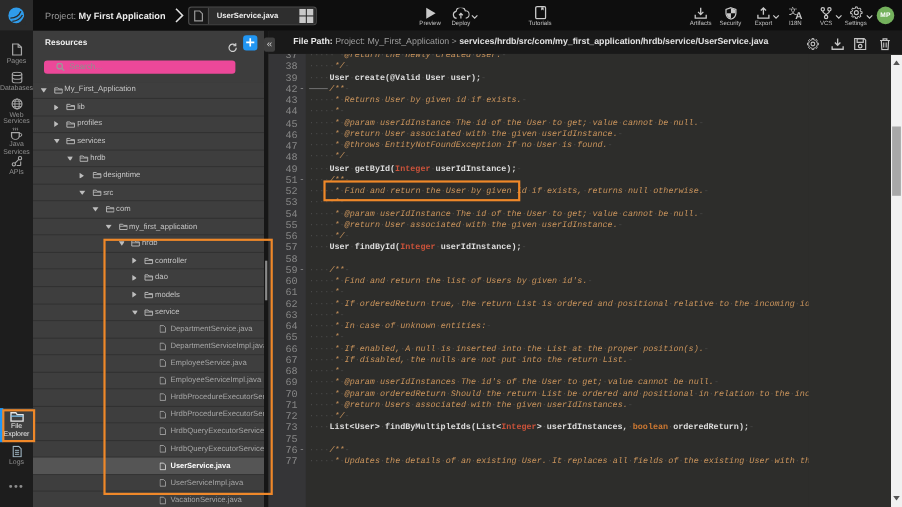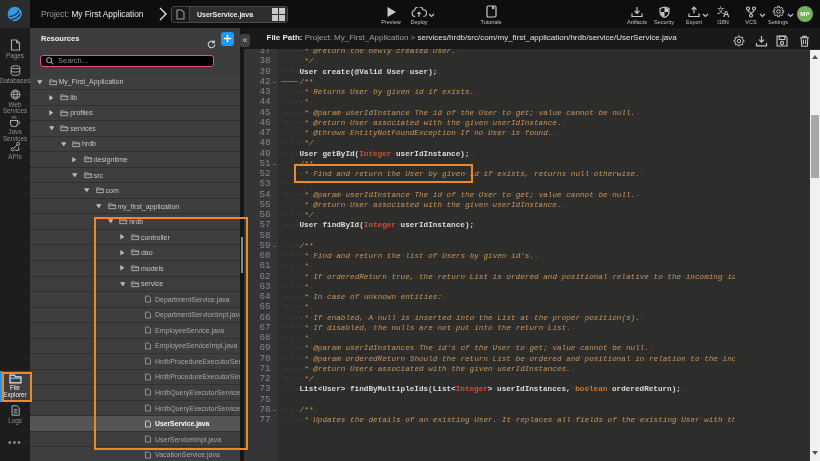--- a/index.html
+++ b/index.html
@@ -1,18 +1,18 @@
 <!DOCTYPE html>
 <html><head><meta charset="utf-8"><style>
 *{margin:0;padding:0;box-sizing:border-box}
 html,body{width:820px;height:461px;overflow:hidden;background:#2d2d2b;font-family:"Liberation Sans",sans-serif}
 #topbar{position:absolute;left:0;top:0;width:820px;height:28px;background:#0e0e0e}
 #logobox{position:absolute;left:0;top:0;width:30px;height:28px;background:#2b2b2b;display:flex;align-items:center;justify-content:center}
 #ptitle{position:absolute;left:41px;top:0;height:28px;line-height:28px;font-size:8.3px;color:#9b9b9b}
-#ptitle b{color:#ececec;font-weight:normal;font-size:8.3px}
+#ptitle b{color:#ececec;font-weight:bold;font-size:8.3px}
 #bigchev{position:absolute;left:158px;top:7px;width:10px;height:14px}
 #tabwrap{position:absolute;left:171px;top:5.5px;width:117px;height:17.5px;border:1px solid #4a4a4a;border-radius:3px;background:#191919;display:flex;overflow:hidden}
 #tabwrap .fcell{width:18px;display:flex;align-items:center;justify-content:center;border-right:1px solid #4a4a4a}
 #tabwrap .tcell{flex:1;background:#2e2e2e;display:flex;align-items:center}
 #tabwrap .tcell span{font-size:7px;font-weight:bold;color:#ededed;margin-left:7px}
 #tabwrap .tcell svg{margin-left:auto;margin-right:2px}
 .tbi{position:absolute;top:2px;height:26px;display:flex;flex-direction:column;align-items:center}
 .tbi .ic{height:16px;display:flex;align-items:flex-end;justify-content:center}
 .tbi .lb{font-size:5.5px;color:#c3c3c3;margin-top:1px;white-space:nowrap}
 .chevw{position:absolute;top:12.5px;line-height:0}
@@ -25,40 +25,40 @@
 #fexp .lb{font-size:6.3px;color:#ededed;text-align:center;line-height:6.8px;margin-top:1px}
 #fexpbar{position:absolute;left:0;top:371px;width:2.5px;height:31px;background:#2196f3}
 #fexpbox{position:absolute;left:2px;top:371.5px;width:30px;height:30px;border:2.6px solid #ef8829;z-index:60}
 #dots{position:absolute;left:0;top:437px;width:30px;text-align:center;color:#8d8d8d;font-size:10px;letter-spacing:1.2px}
 #panel{position:absolute;left:30px;top:28px;width:210px;height:433px;background:#3d3d3d}
 #phead{position:absolute;left:30px;top:28px;width:210px;height:24px}
 #phead .t{position:absolute;left:11px;top:6px;font-size:7.5px;font-weight:bold;color:#f2f2f2}
 #refr{position:absolute;left:207px;top:35px}
 #plus{position:absolute;left:220.5px;top:31.5px;width:13.5px;height:14px;background:#2196f3;border-radius:3px;display:flex;align-items:center;justify-content:center}
 #coll{position:absolute;left:240px;top:34px;width:10px;height:12.5px;background:#3f3f3f;border-radius:2px;color:#d8d8d8;font-size:9px;line-height:12px;text-align:center;z-index:30}
-#sbox{position:absolute;left:40px;top:54.5px;width:174px;height:12.5px;background:#000000;border:1px solid #ec4899;border-radius:3px;display:flex;align-items:center}
+#sbox{position:absolute;left:40px;top:54.5px;width:174px;height:12.5px;background:#7f1d1d;border:6px solid #ec4899;border-radius:3px;display:flex;align-items:center}
 #sbox svg{margin-left:5px}
 #sbox span{font-size:7.5px;color:#8f8f8f;margin-left:4px}
 #tree{position:absolute;left:30px;top:74.6px;width:210px;height:387px;overflow:hidden}
 .trow{height:15.54px;display:flex;align-items:center;border-bottom:1px solid #313131;background:#3e3e3e}
 .trow.sel{background:#555555}
 .tind{display:inline-block;height:1px;flex-shrink:0}
 .ar{width:11.7px;display:inline-flex;align-items:center;flex-shrink:0}
 .fico{width:8.5px;height:8.5px;margin-right:1.2px;flex-shrink:0}
 .fico2{width:6px;height:8px;margin-right:3.8px;flex-shrink:0}
 .tn{font-size:7px;color:#c6c6c6;white-space:nowrap}
 .tf{color:#a6a6a6}
 .tnw{font-weight:bold;color:#fff;font-size:6.8px}
 #pscroll{position:absolute;left:240.5px;top:237px;width:2.5px;height:36px;background:#8a8a8a;z-index:31}
 #pgap{position:absolute;left:240px;top:28px;width:3.5px;height:433px;background:#161616}
 #treebox{position:absolute;left:94px;top:217.3px;width:153.5px;height:232.5px;border:2.7px solid #ef8829;z-index:50}
 #fpbar{position:absolute;left:243.5px;top:28px;width:576.5px;height:21px;background:#191919;overflow:hidden}
 #fpbar .t{position:absolute;left:23px;top:5px;font-size:8px;color:#9e9e9e;white-space:nowrap}
 #fpbar .t b{color:#e8e8e8;font-weight:bold}
-#fpbar .t span{color:#e2e2e2;font-weight:normal}
+#fpbar .t span{color:#e2e2e2;font-weight:bold}
 .fpi{position:absolute;top:5px}
 #editor{position:absolute;left:243.5px;top:49px;width:491px;height:412px;background:#2d2d2b;overflow:hidden}
 #gutterbg{position:absolute;left:0;top:0;width:34.5px;height:412px;background:#353537}
 #lines{position:absolute;left:0;top:-2.9px;width:576.5px}
 .cl{height:10.25px;line-height:10.25px;white-space:pre;font-family:"Liberation Mono",monospace;font-size:7.67px;position:relative}
 .gn{position:absolute;left:0;top:0;width:27px;text-align:right;color:#878787;font-size:9.2px}
 .fm{position:absolute;left:28.5px;top:0;color:#9a9a9a;font-size:8px}
 .ct{position:absolute;left:37.5px;top:0;font-weight:bold}
 .c{color:#ca945c;font-style:italic;font-weight:normal}
 .w{color:#dcdcdc}

